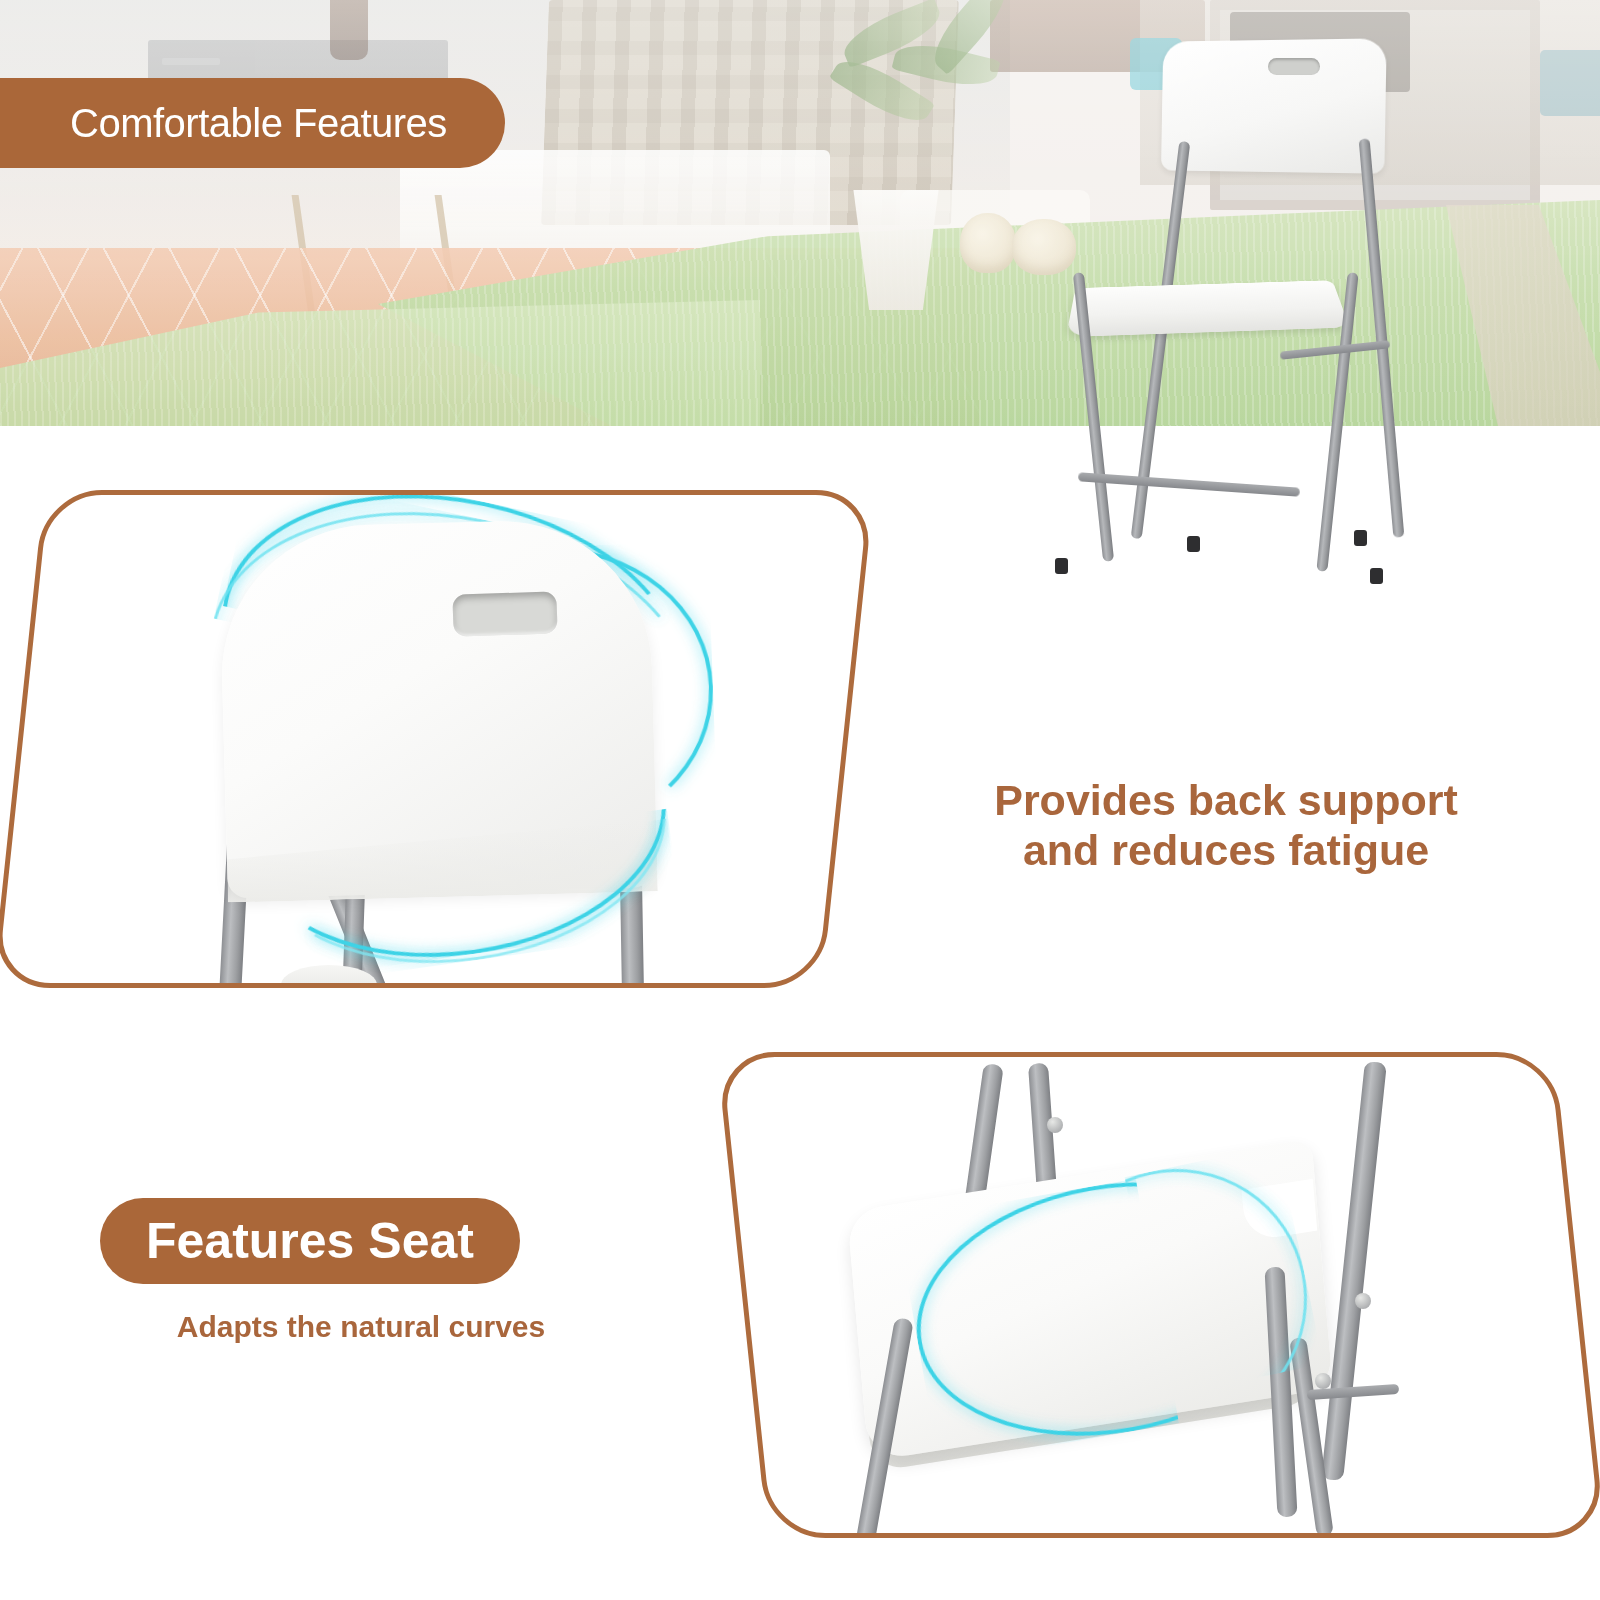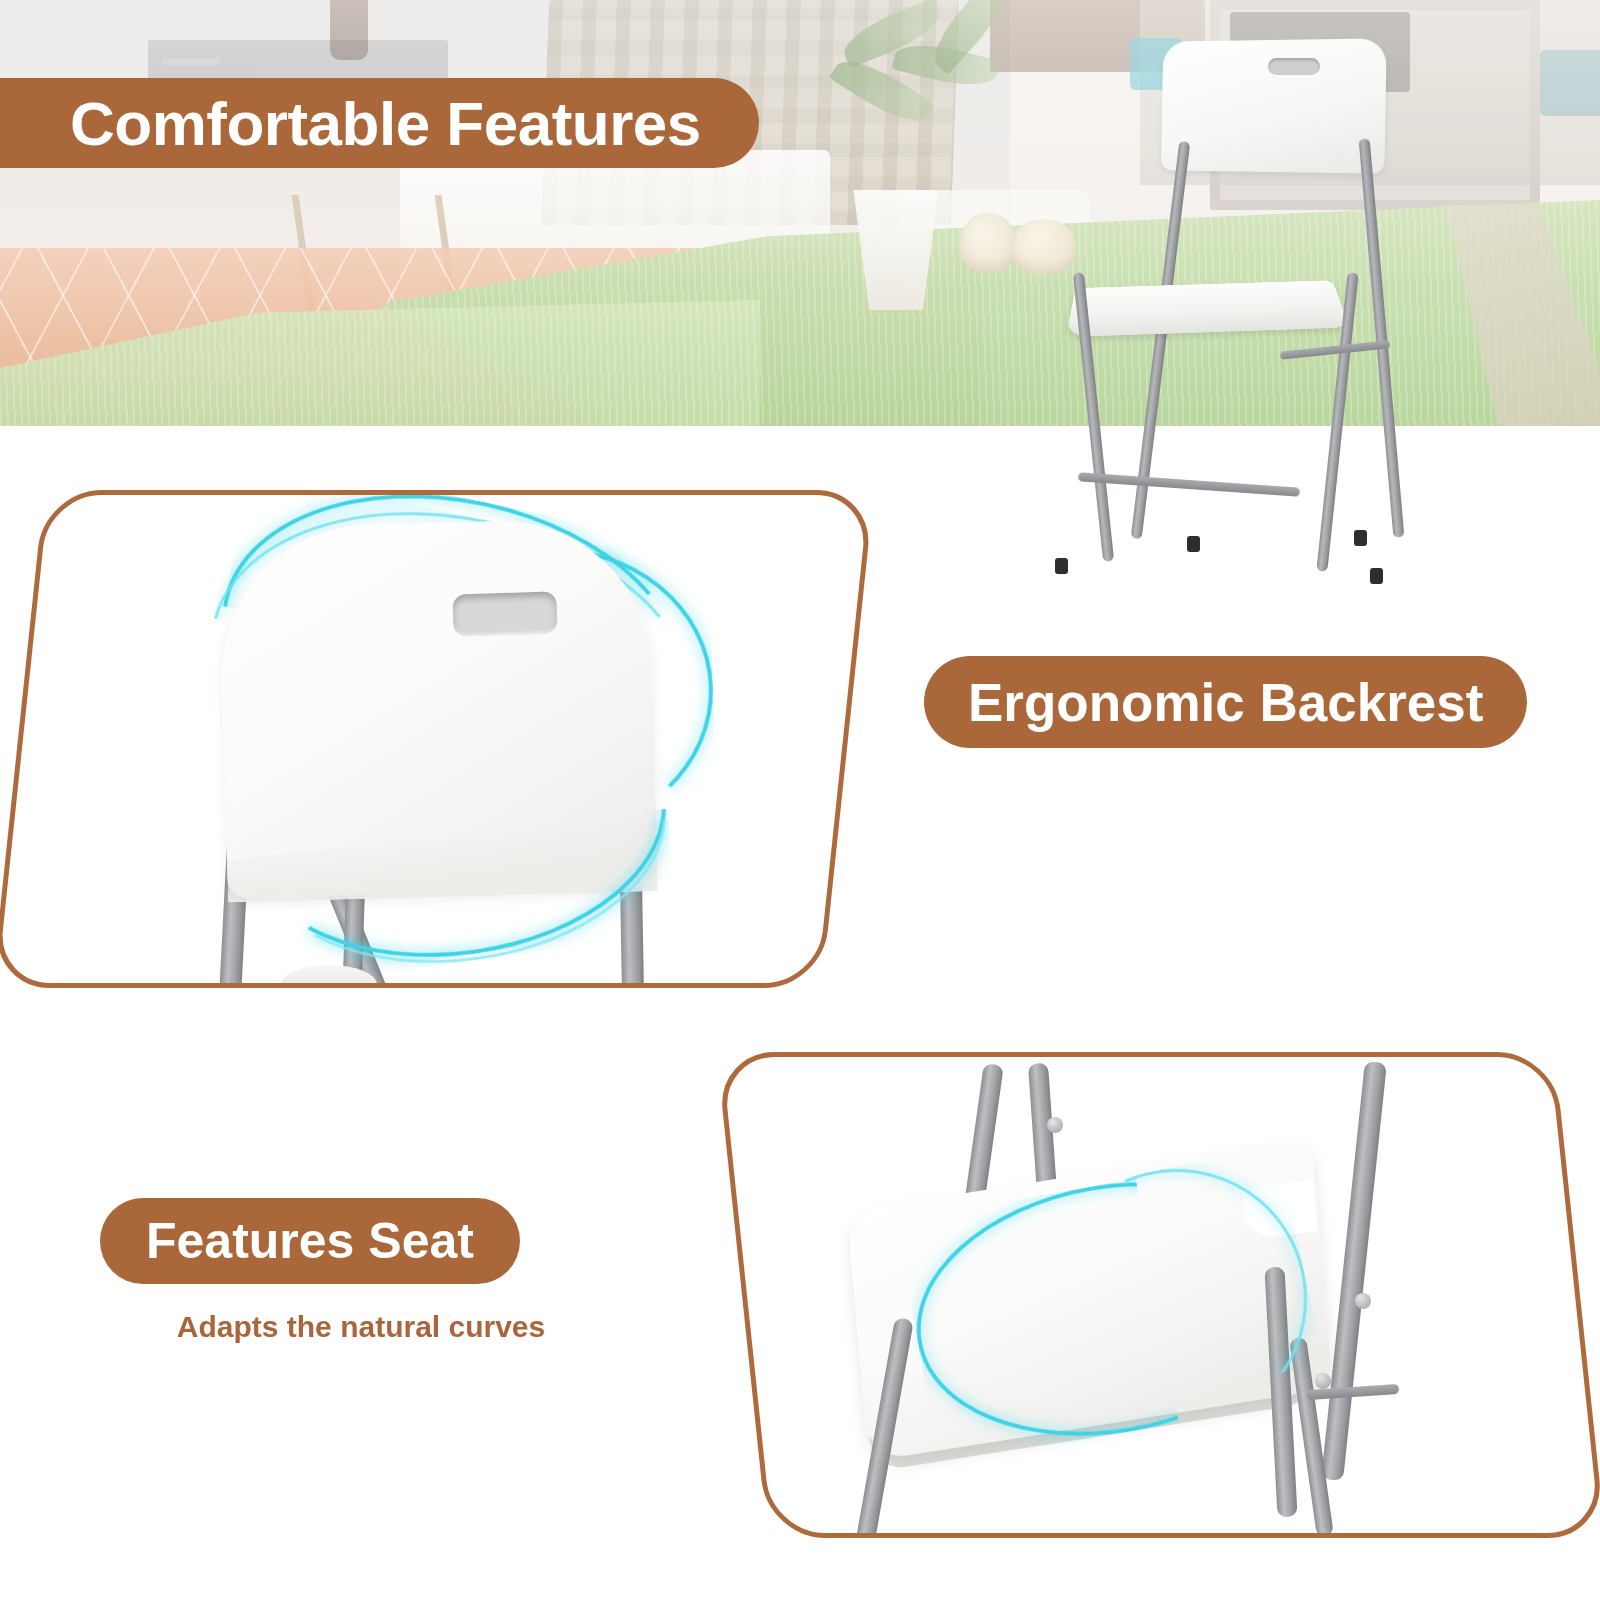--- a/index.html
+++ b/index.html
@@ -180,22 +180,22 @@
     color: #ffffff;
     display: flex;
     align-items: center;
     white-space: nowrap;
   }
   .banner-title {
     left: 0; top: 78px;
     height: 90px;
     padding: 0 58px 0 70px;
     border-radius: 0 45px 45px 0;
-    font-size: 62px;
-    font-weight: bold;
+    font-size: 40px;
+    font-weight: normal;
     letter-spacing: -0.5px;
   }
   .banner-sub {
     left: 0; top: 176px;
     height: 62px;
     padding: 0 46px 0 70px;
     border-radius: 0 31px 31px 0;
     font-size: 38px;
     font-weight: bold;
   }
@@ -518,21 +518,24 @@
         <div class="glow glow-top-b"></div>
         <div class="glow glow-right"></div>
         <div class="br-panel"></div>
         <div class="br-handle"></div>
         <div class="glow glow-bottom"></div>
         <div class="glow glow-bottom2"></div>
       </div>
     </div>
   </div>
 
-  <div class="pill pill-backrest">Ergonomic Backrest</div>
+  <div class="body-text body-backrest">
+    <div>Provides back support</div>
+    <div>and reduces fatigue</div>
+  </div>
 
   <div class="frame frame-seat">
     <div class="frame-inner">
       <div class="st-art">
         <div class="st-leg a"></div>
         <div class="st-leg b"></div>
         <div class="st-leg c"></div>
         <div class="st-edge"></div>
         <div class="st-seat"></div>
         <div class="st-leg d"></div>

